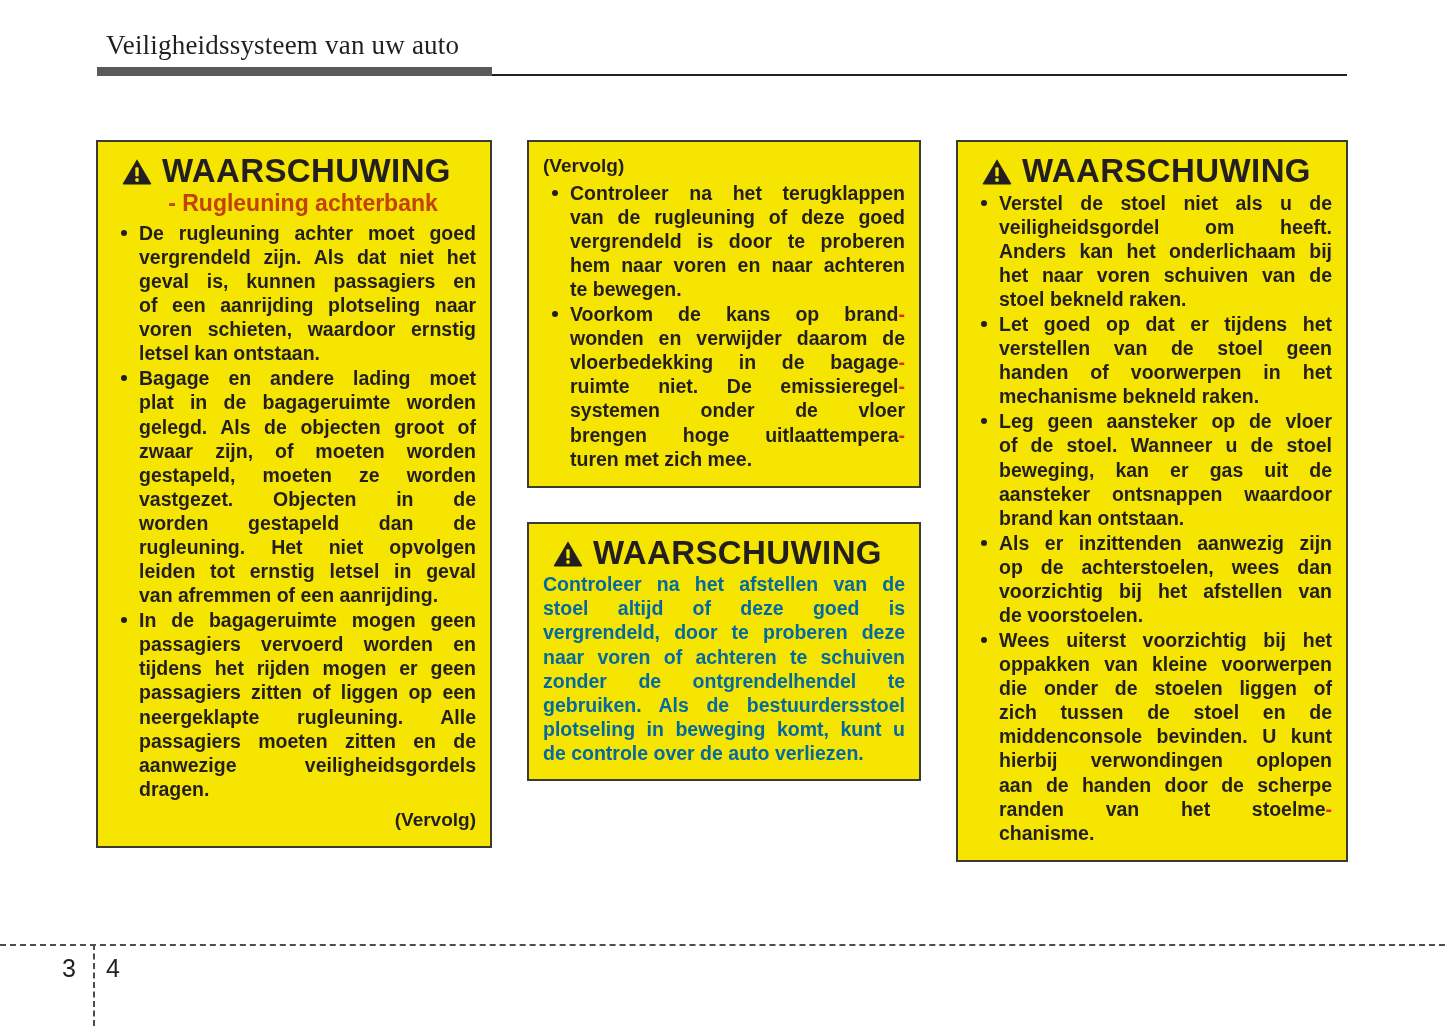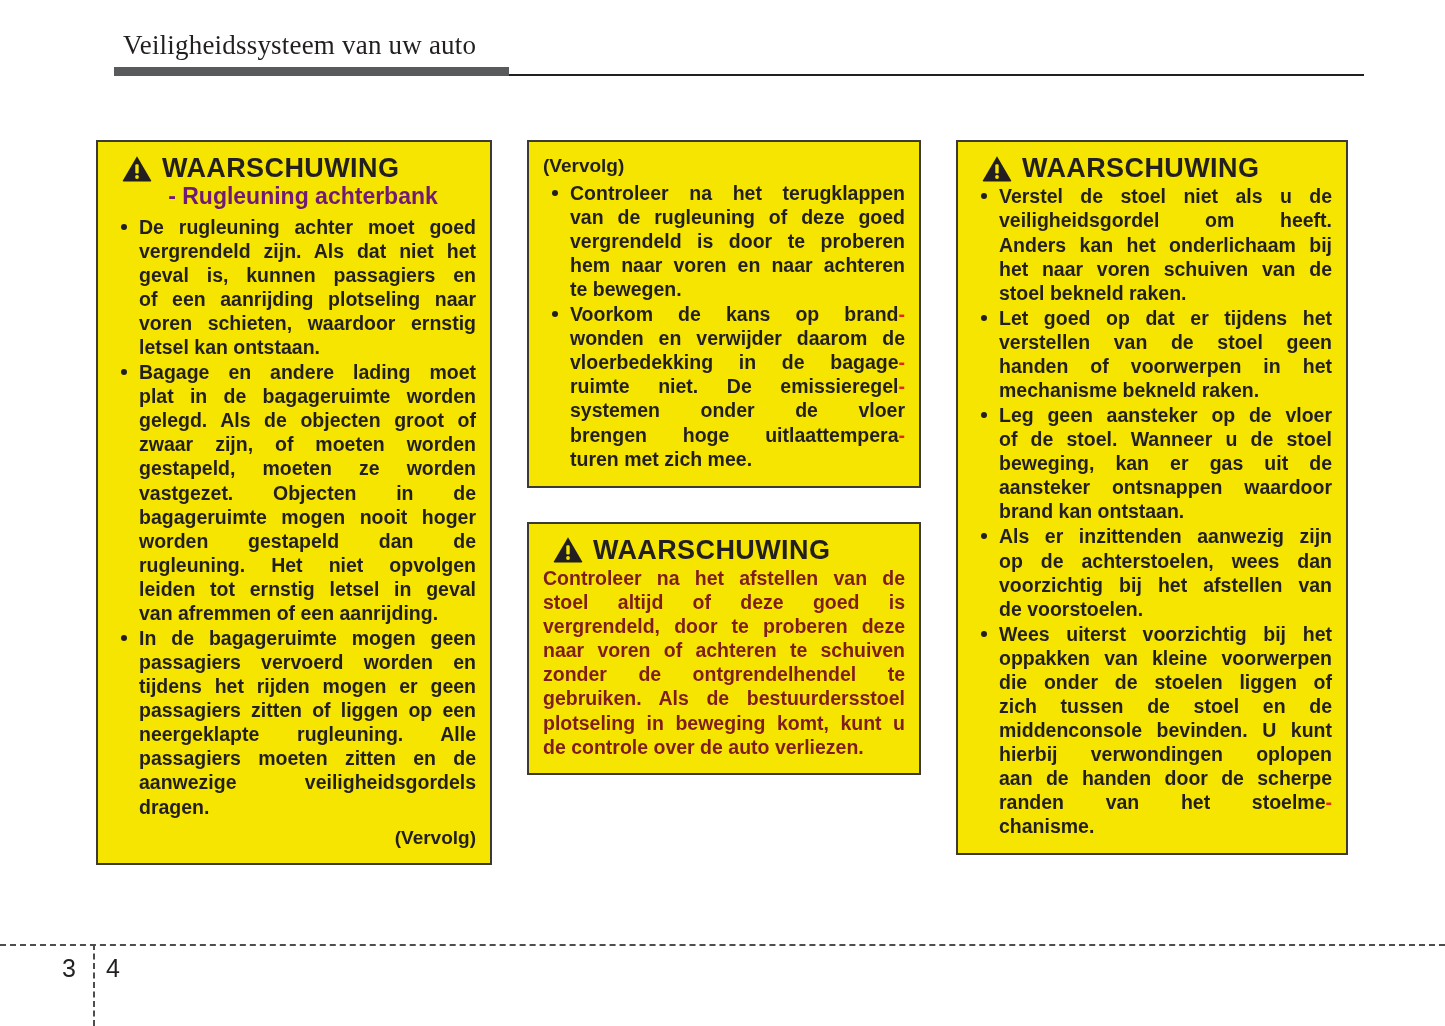--- a/index.html
+++ b/index.html
@@ -13,21 +13,21 @@
     height: 1026px;
     position: relative;
     overflow: hidden;
     font-family: "Liberation Sans", sans-serif;
     color: #000000;
   }
 
   
   .page-header {
     position: absolute;
-    left: 17px;
+    left: 0;
     top: 0;
     width: 1231px;
     height: 90px;
   }
   .page-header .title {
     position: absolute;
     left: 106px;
     top: 30px;
     font-family: "Liberation Serif", serif;
     font-size: 27px;
@@ -85,30 +85,30 @@
     margin-bottom: 2px;
     padding-left: 10px;
   }
   .warn-head .tri {
     flex: 0 0 auto;
     width: 30px;
     height: 27px;
     display: block;
   }
   .warn-head .word {
-    font-size: 27px;
+    font-size: 33px;
     font-weight: bold;
     letter-spacing: 0.4px;
     line-height: 1.05;
     color: #231f20;
   }
   .warn-sub {
     font-size: 23px;
     font-weight: bold;
-    color: #701a75;
+    color: #c2410c;
     text-align: center;
     margin: 1px 0 5px 18px;
     line-height: 1.1;
   }
 
   .cont-label {
     font-size: 19px;
     font-weight: bold;
     color: #231f20;
     line-height: 1.25;
@@ -149,21 +149,21 @@
     border-radius: 50%;
     background: #231f20;
   }
 
   
   p.warn-para {
     margin: 0;
     font-size: 19.5px;
     font-weight: bold;
     line-height: 1.235;
-    color: #7f1d1d;
+    color: #0369a1;
     text-align: justify;
     text-justify: inter-word;
   }
 
   
   .ln {
     display: block;
     text-align: justify;
     text-align-last: justify;
     white-space: nowrap;
@@ -247,21 +247,20 @@
           <span class="ln">voren schieten, waardoor ernstig</span>
           <span class="ln last">letsel kan ontstaan.</span>
         </li>
         <li>
           <span class="ln">Bagage en andere lading moet</span>
           <span class="ln">plat in de bagageruimte worden</span>
           <span class="ln">gelegd. Als de objecten groot of</span>
           <span class="ln">zwaar zijn, of moeten worden</span>
           <span class="ln">gestapeld, moeten ze worden</span>
           <span class="ln">vastgezet. Objecten in de</span>
-          <span class="ln">bagageruimte mogen nooit hoger</span>
           <span class="ln">worden gestapeld dan de</span>
           <span class="ln">rugleuning. Het niet opvolgen</span>
           <span class="ln">leiden tot ernstig letsel in geval</span>
           <span class="ln last">van afremmen of een aanrijding.</span>
         </li>
         <li>
           <span class="ln">In de bagageruimte mogen geen</span>
           <span class="ln">passagiers vervoerd worden en</span>
           <span class="ln">tijdens het rijden mogen er geen</span>
           <span class="ln">passagiers zitten of liggen op een</span>

